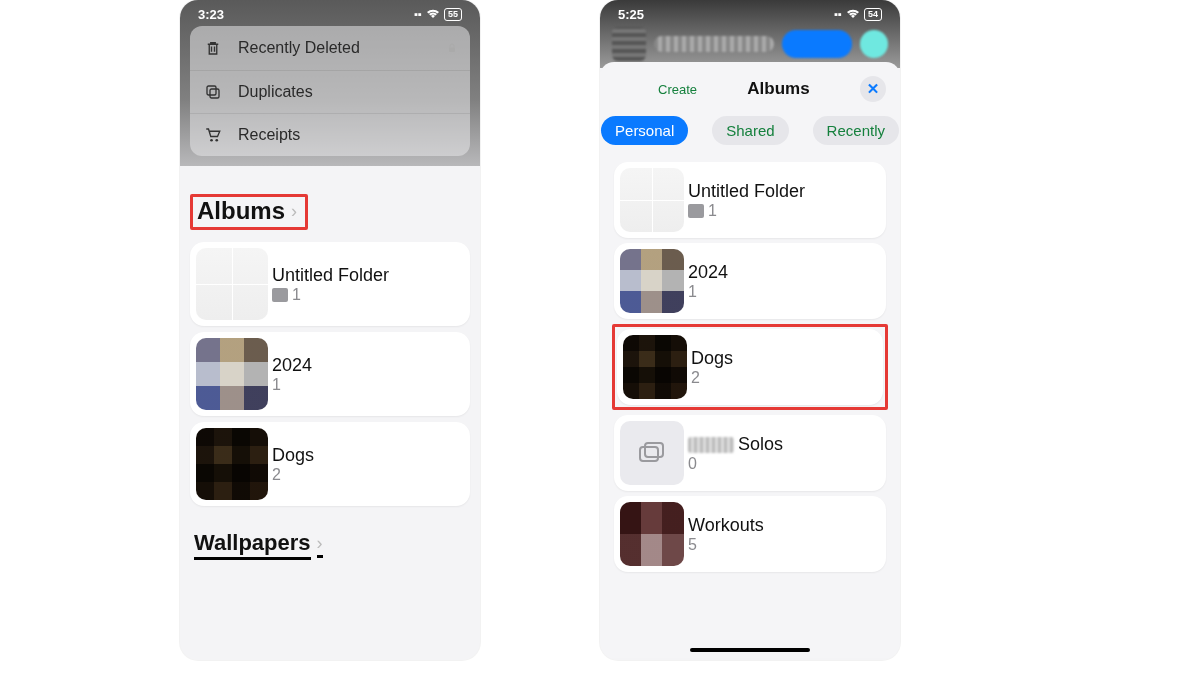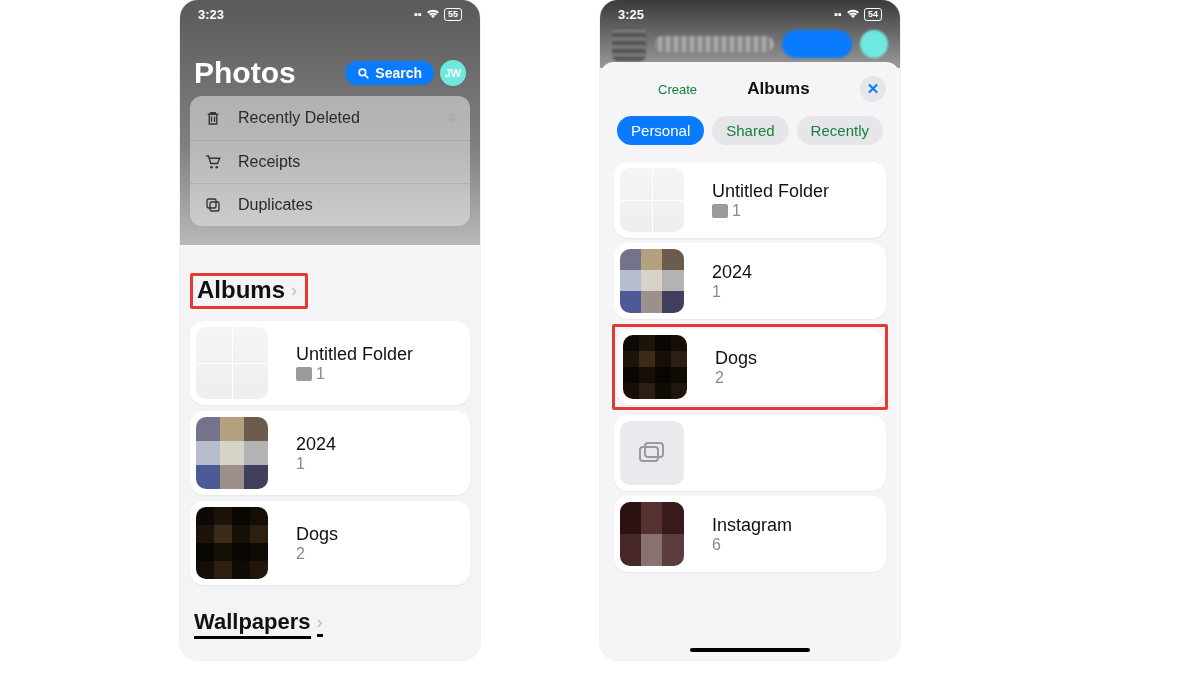--- a/index.html
+++ b/index.html
@@ -33,21 +33,21 @@
       font-weight: 600;
       color: #fff;
     }
     .status-icons { display: flex; align-items: center; gap: 4px; font-size: 11px; }
     .batt { border:1px solid #fff; border-radius:3px; padding:0 3px; font-size:9px; line-height:11px; font-weight:700; }
 
     
     .p1-top {
       background: linear-gradient(#5a5a5a, #808080 60%, #b8b8ba);
       color: #fff;
-      padding-bottom: 19px;
+      padding-bottom: 10px;
       position: relative;
     }
     .p1-title-row {
       display: flex; align-items: center; justify-content: space-between;
       padding: 30px 14px 6px 14px;
     }
     .p1-title { font-size: 30px; font-weight: 800; }
     .search-pill {
       background: #0a7aff; color:#fff; border-radius: 16px;
       padding: 4px 12px; font-size: 14px; font-weight: 600;
@@ -76,21 +76,21 @@
       display:flex; align-items:center; gap:6px;
       font-size: 24px; font-weight:800; color:#111;
       padding: 28px 14px 8px 14px;
     }
     .chev { color:#bbb; font-size:18px; font-weight:400; }
 
     .redbox { border: 3px solid #e53935; border-radius: 2px; }
 
     .album-card {
       background:#fff; border-radius:14px; margin: 6px 10px;
-      display:flex; align-items:center; gap:28px; padding:6px 10px 6px 6px;
+      display:flex; align-items:center; gap:4px; padding:6px 10px 6px 6px;
       box-shadow: 0 1px 2px rgba(0,0,0,0.06);
     }
     .album-thumb { width:72px; height:72px; border-radius:10px; background:#ddd; flex-shrink:0;}
     .album-thumb.plain { background: linear-gradient(#f5f5f5,#eee); position:relative; }
     .album-thumb.plain::before, .album-thumb.plain::after { content:''; position:absolute; background:#fff; }
     .album-thumb.plain::before { left:50%; top:0; bottom:0; width:1px; }
     .album-thumb.plain::after { top:50%; left:0; right:0; height:1px; }
     .pix { background:
       linear-gradient(90deg,#3b2f22 0 25%, #7a6a50 0 50%, #2c2416 0 75%, #5c4a36 0),
       linear-gradient(#3b2f22 0 25%, #7a6a50 0 50%, #2c2416 0 75%, #5c4a36 0);
@@ -118,21 +118,21 @@
 
     .sheet {
       background:#f5f5f7; border-radius:14px 14px 0 0; margin-top:-6px;
       height: 596px; overflow:hidden; position:relative;
     }
     .sheet-header { display:flex; align-items:center; justify-content:space-between; padding:14px 14px 10px 14px; }
     .sheet-header .create { color:#15803d; font-size:13px;margin-left:44px; }
     .sheet-header .title { font-size:17px; font-weight:700; color:#111; }
     .close-btn { width:26px; height:26px; border-radius:50%; background:#e6e6ea; display:flex; align-items:center; justify-content:center; color:#0a7aff; font-size:15px; font-weight:700;}
 
-    .seg { display:flex; gap:8px; justify-content:center; padding: 4px 14px 12px 14px; }
+    .seg { display:flex; gap:24px; justify-content:center; padding: 4px 14px 12px 14px; }
     .seg-item { padding:6px 14px; border-radius:16px; background:#e6e6ea; color:#15803d; font-size:15px;}
     .seg-item.active { background:#0a7aff; color:#fff; }
 
     .p2-list { padding: 0 6px; }
     .p2-list .album-card { margin:5px 8px; }
     .p2-list .album-thumb { width:64px; height:64px; }
 
     .redbox2 { border: 3px solid #e53935; padding:2px; margin: 3px 6px; border-radius:2px;}
     .redbox2 .album-card { margin:0; }
 
@@ -155,70 +155,55 @@
       <span class="status-icons">
         <span>▪▪</span>
         <span>
           <svg width="14" height="10" viewBox="0 0 14 10">
               <path d="M7 9 L9 7 A3 3 0 0 0 5 7 Z M3 5 A6 6 0 0 1 11 5 L9.5 6.5 A4 4 0 0 0 4.5 6.5 Z M1 3 A9 9 0 0 1 13 3 L11.5 4.5 A7 7 0 0 0 2.5 4.5 Z" fill="#fff"></path>
             </svg>
         </span>
         <span class="batt">55</span>
       </span>
     </div>
-    <div class="p1-title-row">
-      <div class="p1-title">Photos</div>
-      <div style="display:flex; align-items:center;">
-        <div class="search-pill">
-          <span>
-            <svg width="13" height="13" viewBox="0 0 24 24">
-                <circle cx="10" cy="10" r="6" fill="none" stroke="#fff" stroke-width="3"></circle>
-                <line x1="15" y1="15" x2="21" y2="21" stroke="#fff" stroke-width="3"></line>
-              </svg>
-          </span>
-          <span>Search</span>
-        </div>
-        <div class="avatar">JW</div>
-      </div>
-    </div>
 
     <div class="list-card">
       <div class="list-row">
         <span class="row-icon">
           <svg width="18" height="20" viewBox="0 0 24 24">
               <path d="M5 7 H19 M9 7 V5 H15 V7 M7 7 V20 H17 V7 M10 10 V17 M14 10 V17" fill="none" stroke="#333" stroke-width="1.8"></path>
             </svg>
         </span>
         <span>Recently Deleted</span>
         <span class="row-trail">
           <svg width="12" height="14" viewBox="0 0 24 24">
               <rect x="6" y="11" width="12" height="9" rx="2" fill="#aaa"></rect>
               <path d="M8 11 V8 A4 4 0 0 1 16 8 V11" fill="none" stroke="#aaa" stroke-width="2"></path>
             </svg>
         </span>
+      </div>
+      <div class="list-row">
+        <span class="row-icon">
+          <svg width="18" height="18" viewBox="0 0 24 24">
+              <rect x="4" y="4" width="12" height="12" rx="2" fill="none" stroke="#333" stroke-width="1.8"></rect>
+              <rect x="8" y="8" width="12" height="12" rx="2" fill="none" stroke="#333" stroke-width="1.8"></rect>
+            </svg>
+        </span>
+        <span>Duplicates</span>
+        <span class="row-trail"><span class="blurbox"></span></span>
       </div>
       <div class="list-row">
         <span class="row-icon">
           <svg width="20" height="18" viewBox="0 0 24 24">
               <path d="M3 4 H6 L9 14 H18 L21 7 H7" fill="none" stroke="#333" stroke-width="1.8"></path>
               <circle cx="10" cy="19" r="1.8" fill="#333"></circle>
               <circle cx="17" cy="19" r="1.8" fill="#333"></circle>
             </svg>
         </span>
         <span>Receipts</span>
-        <span class="row-trail"><span class="blurbox"></span></span>
-      </div>
-      <div class="list-row">
-        <span class="row-icon">
-          <svg width="18" height="18" viewBox="0 0 24 24">
-              <rect x="4" y="4" width="12" height="12" rx="2" fill="none" stroke="#333" stroke-width="1.8"></rect>
-              <rect x="8" y="8" width="12" height="12" rx="2" fill="none" stroke="#333" stroke-width="1.8"></rect>
-            </svg>
-        </span>
-        <span>Duplicates</span>
         <span class="row-trail"><span class="blurbox"></span></span>
       </div>
     </div>
   </div>
 
   <div class="redbox" style="margin:28px 10px 0 10px; display:inline-flex; align-items:center; padding:0 8px 2px 4px;">
     <span class="section-header" style="padding:0;">
       <span>Albums</span>
       <span class="chev">›</span>
     </span>
@@ -254,21 +239,21 @@
 
   <div class="wallpapers-row">
     <span style="border-bottom:3px solid #000; padding-bottom:1px;">Wallpapers</span>
     <span class="chev" style="border-bottom:3px solid #000; padding-bottom:1px;">›</span>
   </div>
 </div>
 
 <div class="phone">
   <div class="p2-top">
     <div class="status-bar">
-      <span>3:25</span>
+      <span>5:25</span>
       <span class="status-icons">
         <span>▪▪</span>
         <span>
           <svg width="14" height="10" viewBox="0 0 14 10">
               <path d="M7 9 L9 7 A3 3 0 0 0 5 7 Z M3 5 A6 6 0 0 1 11 5 L9.5 6.5 A4 4 0 0 0 4.5 6.5 Z M1 3 A9 9 0 0 1 13 3 L11.5 4.5 A7 7 0 0 0 2.5 4.5 Z" fill="#fff"></path>
             </svg>
         </span>
         <span class="batt">54</span>
       </span>
     </div>
@@ -326,26 +311,30 @@
 
       <div class="album-card">
         <div class="album-thumb" style="background:#eaeaee; display:flex; align-items:center; justify-content:center;">
           <span>
             <svg width="28" height="22" viewBox="0 0 28 22">
                 <rect x="2" y="5" width="18" height="14" rx="3" fill="none" stroke="#9a9a9e" stroke-width="2"></rect>
                 <rect x="7" y="1" width="18" height="14" rx="3" fill="none" stroke="#9a9a9e" stroke-width="2"></rect>
               </svg>
           </span>
         </div>
+        <div class="album-meta">
+          <div class="name"><span class="solo-blur"></span><span>Solos</span></div>
+          <div class="count">0</div>
+        </div>
       </div>
 
       <div class="album-card">
-        <div class="album-thumb pix3"></div>
+        <div class="album-thumb pix3" style="filter:brightness(1.2);"></div>
         <div class="album-meta">
-          <div class="name">Instagram</div>
-          <div class="count">6</div>
+          <div class="name">Workouts</div>
+          <div class="count">5</div>
         </div>
       </div>
     </div>
 
     <div class="home-indicator"></div>
   </div>
 </div>
 
 </body></html>

